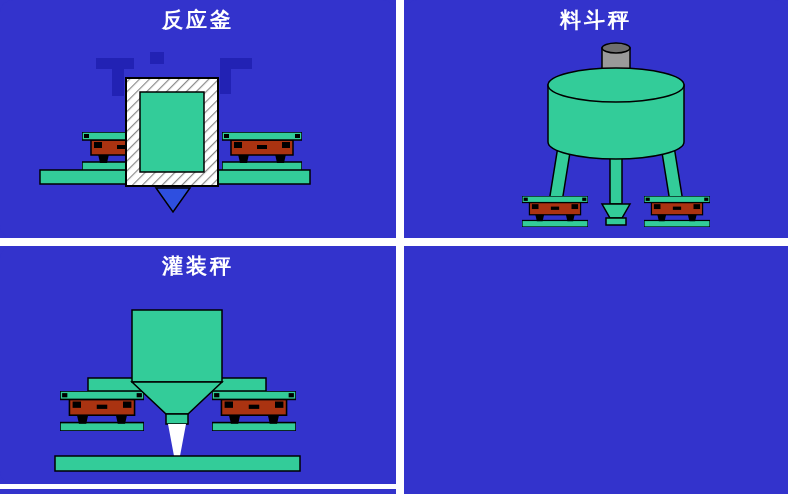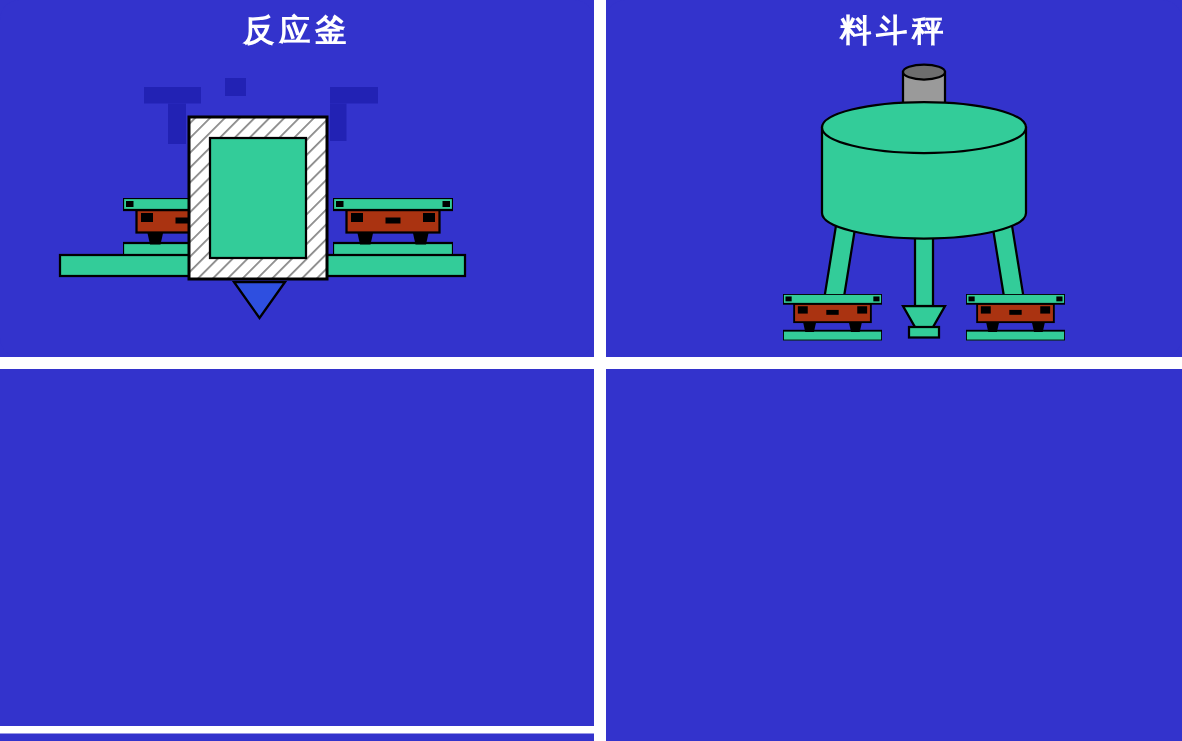--- a/index.html
+++ b/index.html
@@ -123,19 +123,34 @@
         <rect x="198" y="48" width="28" height="28" fill="#9a9a9a" stroke="#000" stroke-width="1.5"></rect>
         <ellipse cx="212" cy="48" rx="14" ry="5" fill="#6e6e6e" stroke="#000" stroke-width="1.5"></ellipse>
       </g>
       <g>
         <path d="M144,85 L144,142 A68 17 0 0 0 280,142 L280,85 Z" fill="#33cc99" stroke="#000" stroke-width="1.5"></path>
         <ellipse cx="212" cy="85" rx="68" ry="17" fill="#33cc99" stroke="#000" stroke-width="1.5"></ellipse>
       </g>
     </svg>
   </section>
 
+  <section class="panel bl">
+    <h2 class="panel-title">灌装秤</h2>
+    <svg class="scene" width="396" height="238" viewBox="0 0 396 238">
+      <rect x="88" y="132" width="178" height="13" fill="#33cc99" stroke="#000" stroke-width="1.5"></rect>
+      <use href="#lc" x="60" y="145" width="84" height="40"></use>
+      <use href="#lc" x="212" y="145" width="84" height="40"></use>
+      <g fill="#33cc99" stroke="#000" stroke-width="1.5">
+        <rect x="132" y="64" width="90" height="72"></rect>
+        <polygon points="132,136 222,136 188,168 166,168"></polygon>
+        <rect x="166" y="168" width="22" height="10"></rect>
+      </g>
+      <polygon points="168,178 186,178 180,210 174,210" fill="#ffffff"></polygon>
+      <rect x="55" y="210" width="245" height="15" fill="#33cc99" stroke="#000" stroke-width="1.5"></rect>
+    </svg>
+  </section>
 
 
   <div class="divider vert"></div>
   <div class="divider horiz"></div>
   <div class="divider bl-bottom"></div>
 
 </div>
 
 </body></html>

